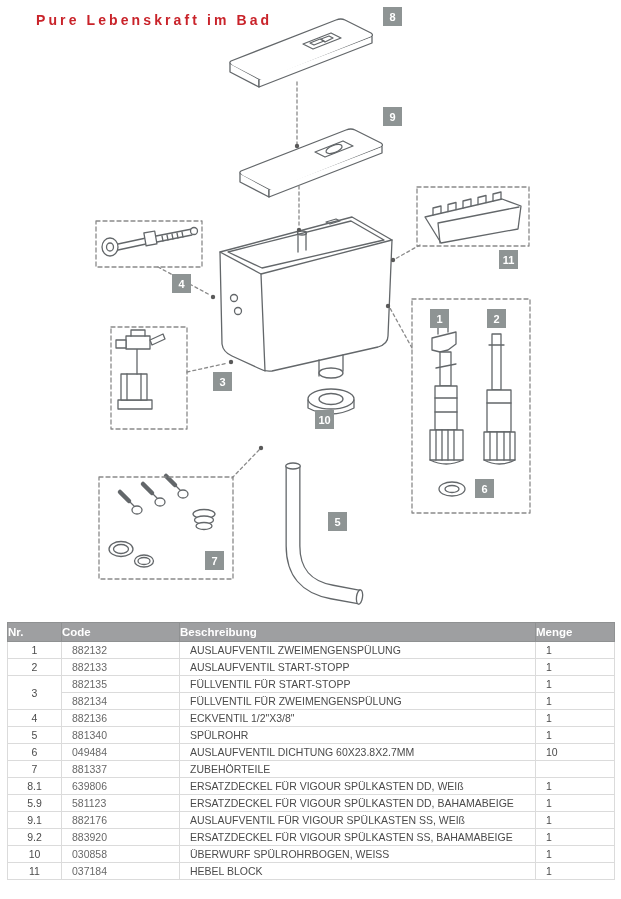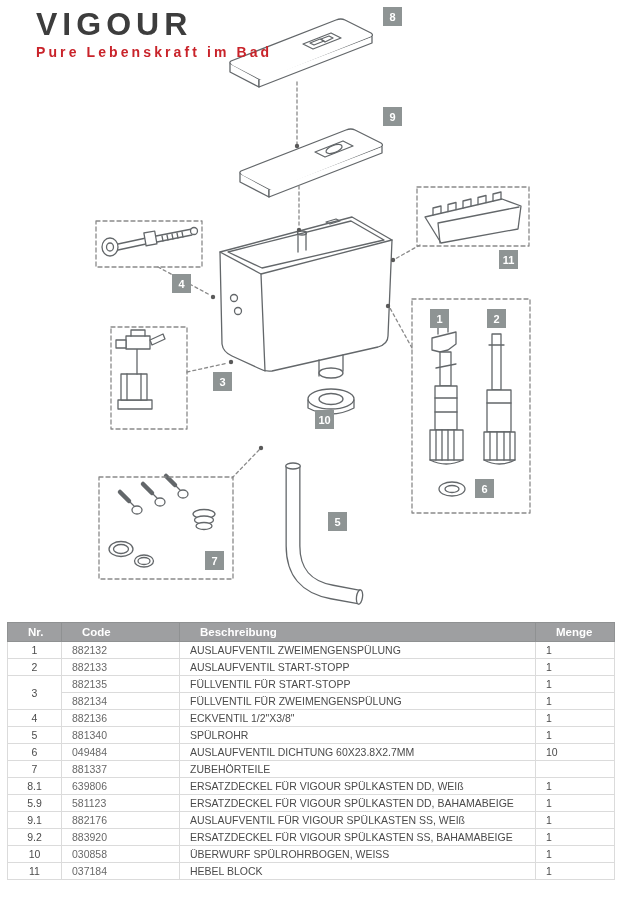--- a/index.html
+++ b/index.html
@@ -33,40 +33,39 @@
 
   
   .table-area { position:absolute; top:622px; left:7px; width:607px; }
   table.parts {
     width:100%; border-collapse:collapse; table-layout:fixed;
     border:1px solid #c2c2c2;
   }
   table.parts th {
     background:#9e9fa1; color:#ffffff;
     font-size:11.5px; font-weight:700; text-align:left;
-    padding:3px 20px; height:19px;
+    padding:3px 0; height:19px;
     border:1px solid #8f9192;
     margin-left:24px;
   }
   table.parts td {
     font-size:10.5px; color:#4b4b4b;
     padding:2px 10px; height:17px;
     border:1px solid #dbdbdb; background:#fff;
     overflow:hidden; white-space:nowrap;
   }
   table.parts td.nr { text-align:center; color:#4b4b4b; }
   table.parts td.code { color:#686868;margin-top:24px; }
 </style>
 </head>
 <body>
 
 <div class="diagram-area">
 
   <div class="logo">
-    <div class="logo-text">VIGOUR</div>
     <div class="logo-tagline">Pure Lebenskraft im Bad</div>
   </div>
 
   <svg class="diagram" width="621" height="621" viewBox="0 0 621 621">
     <g stroke="#63676a" fill="none" stroke-width="1.3" stroke-linejoin="round" stroke-linecap="round">
 
       <g>
         <path d="M231,61 L336,20 Q341,18 345,20 L371,33 Q374,35 371,37 L266,79 Q262,81 258,79 L233,66 Q228,63 231,61 Z" fill="#fff"></path>
         <path d="M230,64 L230,72 L259,87 L259,80" fill="#fff"></path>
         <path d="M259,80 L259,87 L372,43 L372,37" fill="#fff"></path>

